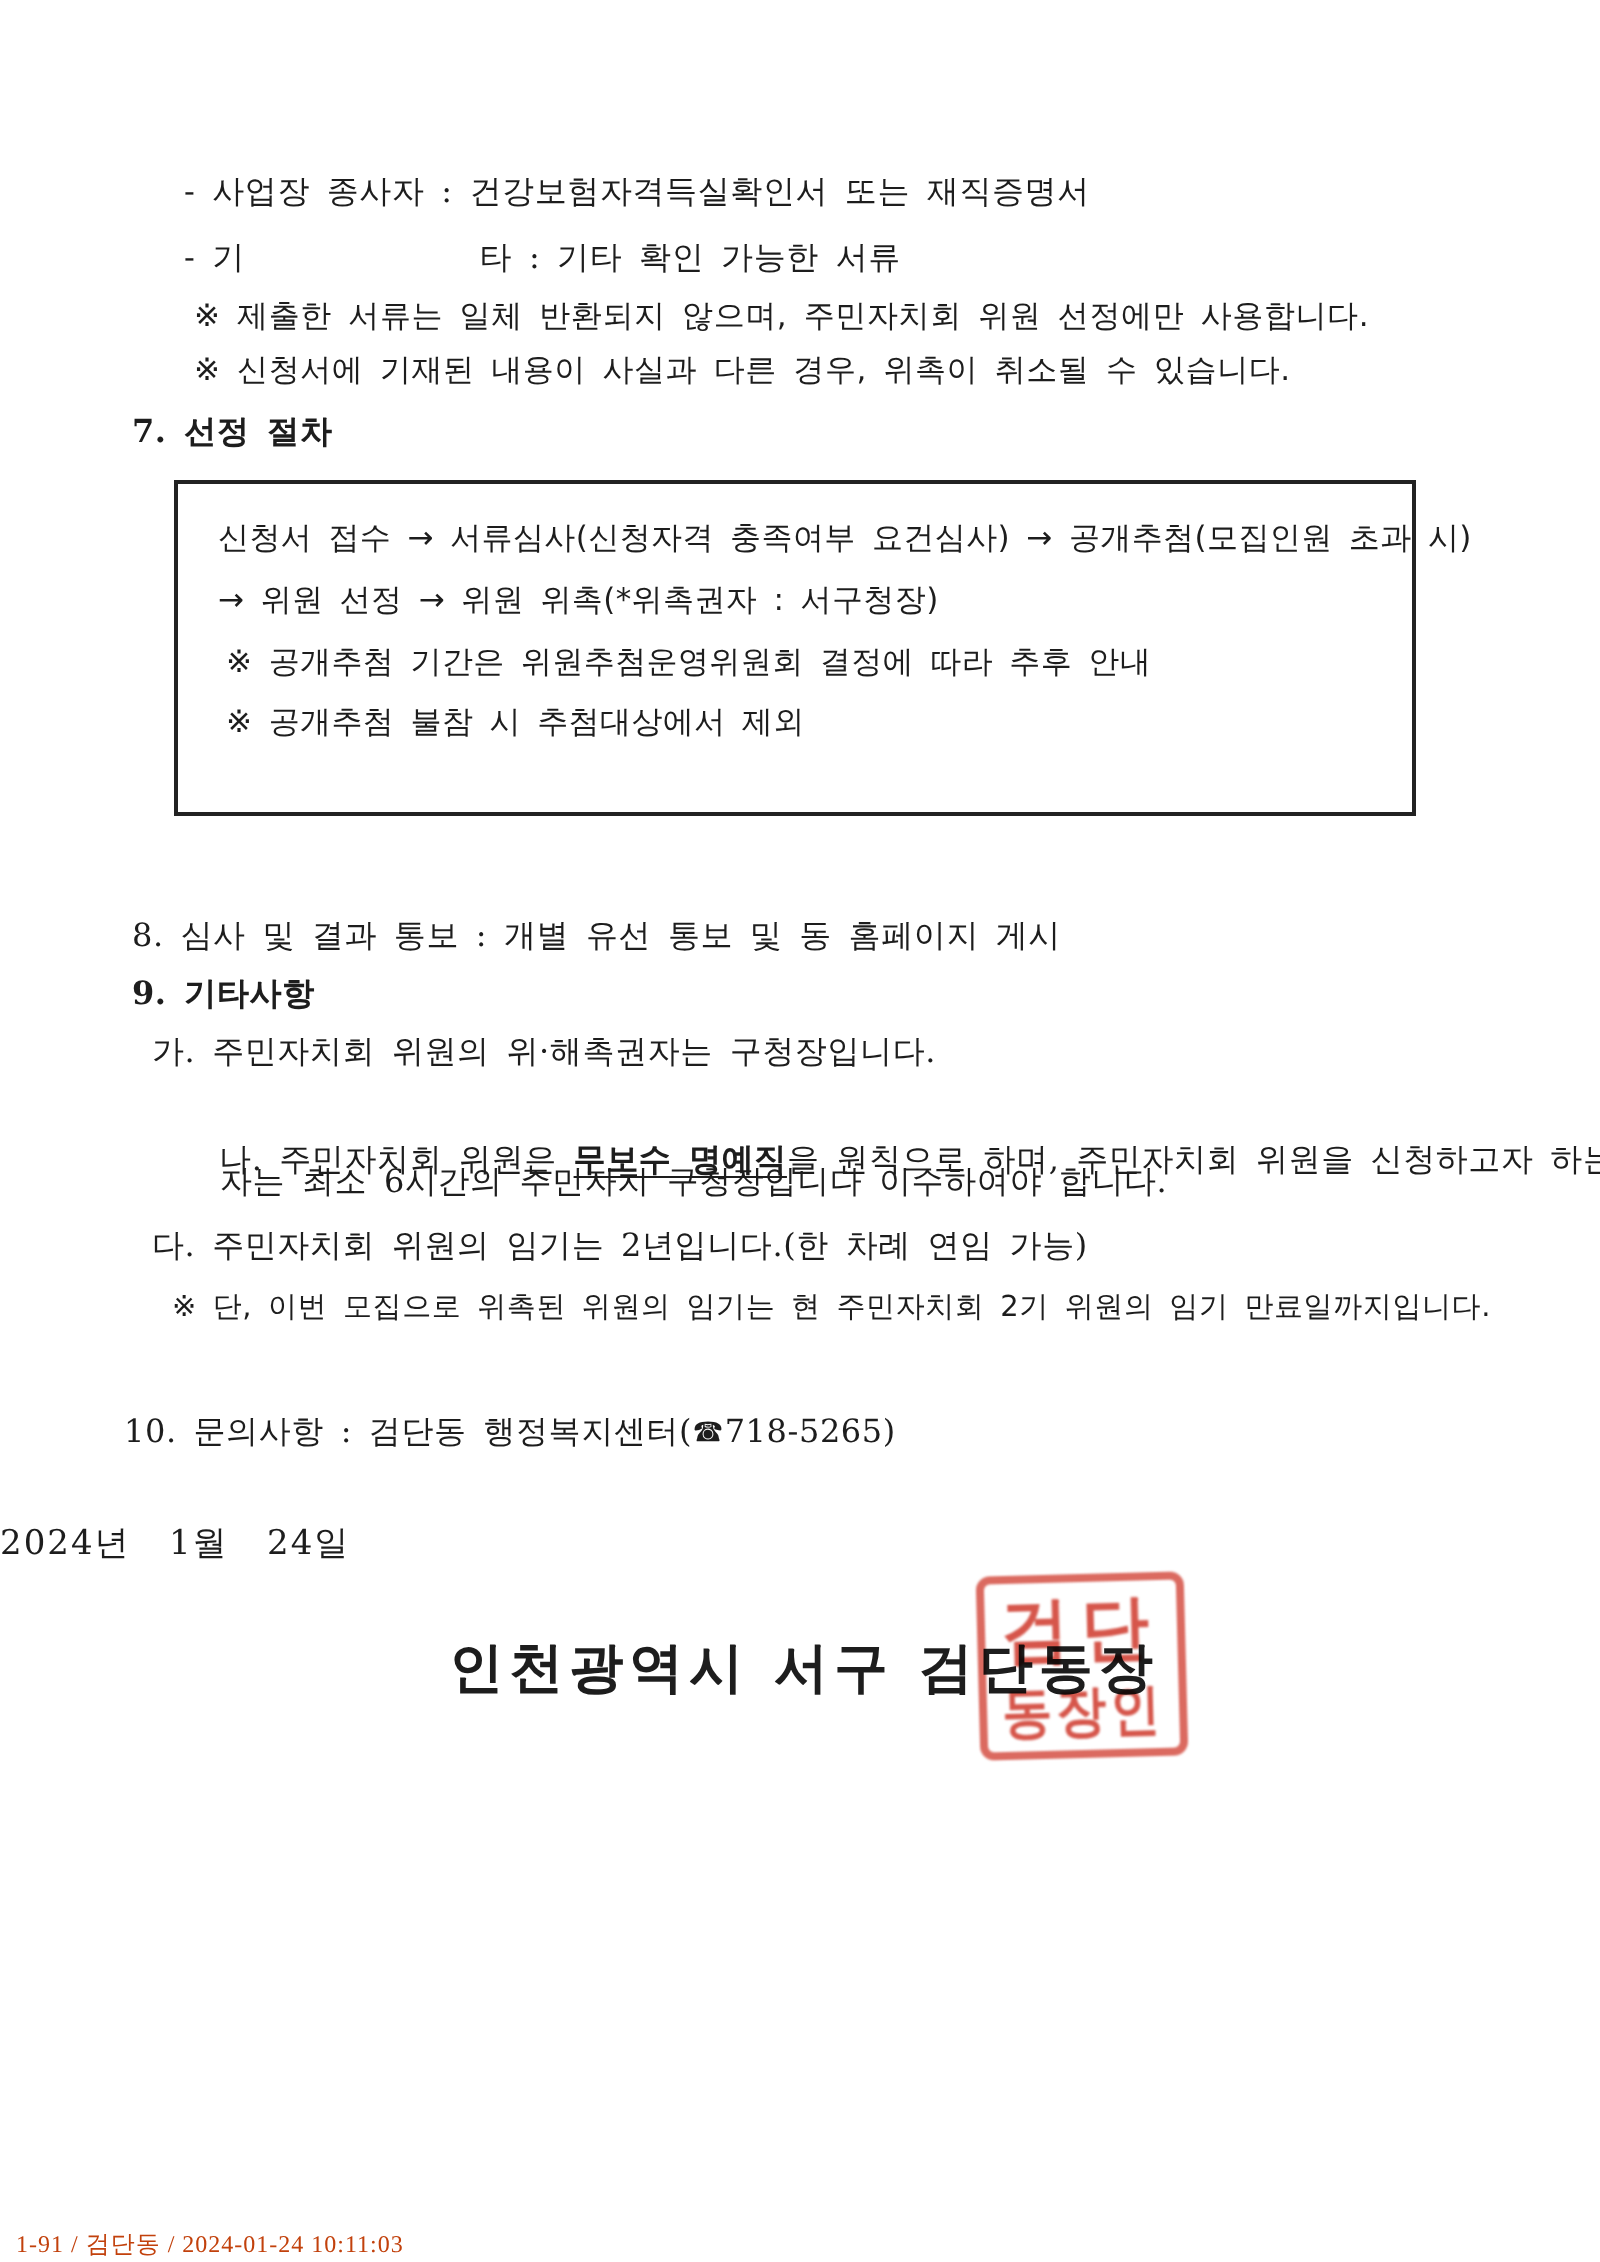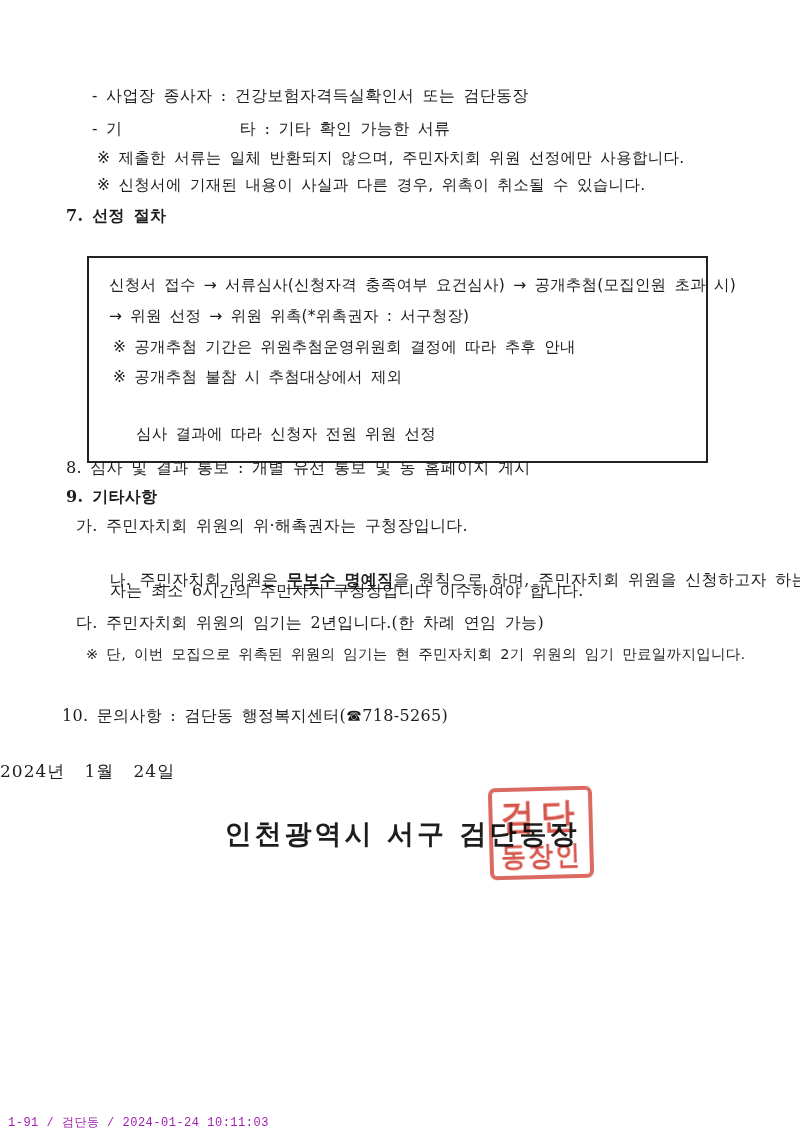--- a/index.html
+++ b/index.html
@@ -22,23 +22,23 @@
     word-spacing: 3px;
   }
   .sans {
     font-family: "DejaVu Sans", "Liberation Sans", sans-serif;
     font-size: 15.5px;
   }
   .heading { font-weight: bold; }
   .procedure-box {
     position: absolute;
     left: 87px;
-    top: 256px;
+    top: 240px;
     width: 621px;
-    height: 207px;
+    height: 168px;
     border: 2px solid #222222;
     box-sizing: border-box;
   }
   .box-ln {
     position: absolute;
     white-space: pre;
     font-size: 15.5px;
     letter-spacing: 0.2px;
     word-spacing: 3px;
     font-family: "DejaVu Sans", "Liberation Sans", sans-serif;
@@ -95,44 +95,43 @@
     line-height: 1;
     white-space: pre;
   }
   .seal-row.r1 { font-size: 34px; letter-spacing: 6px; transform: scaleY(1.05); }
   .seal-row.r2 { font-size: 25px; letter-spacing: 2px; transform: scaleY(1.1); }
   .footer {
     position: absolute;
     left: 8px;
     top: 1114px;
     font-size: 12px;
-    color: #a21caf;
-    font-family: Liberation Mono, monospace;
+    color: #c2410c;
+    font-family: Liberation Serif, serif;
     white-space: pre;
     letter-spacing: 0.5px;
   }
 </style>
 </head>
 <body>
 
 <div class="page">
 
-  <div class="ln" style="left:92px; top:86px;">- 사업장 종사자 : 건강보험자격득실확인서 또는 검단동장</div>
+  <div class="ln" style="left:92px; top:86px;">- 사업장 종사자 : 건강보험자격득실확인서 또는 재직증명서</div>
   <div class="ln" style="left:92px; top:119px;">- 기              타 : 기타 확인 가능한 서류</div>
   <div class="ln sans" style="left:97px; top:149px;">※ 제출한 서류는 일체 반환되지 않으며, 주민자치회 위원 선정에만 사용합니다.</div>
   <div class="ln sans" style="left:97px; top:176px;">※ 신청서에 기재된 내용이 사실과 다른 경우, 위촉이 취소될 수 있습니다.</div>
 
   <div class="ln heading" style="left:66px; top:206px;">7. 선정 절차</div>
 
   <div class="procedure-box">
     <div class="box-ln" style="left:20px; top:17px;">신청서 접수 → 서류심사(신청자격 충족여부 요건심사) → 공개추첨(모집인원 초과 시)</div>
     <div class="box-ln" style="left:20px; top:48px;">→ 위원 선정 → 위원 위촉(*위촉권자 : 서구청장)</div>
     <div class="box-ln" style="left:24px; top:79px;">※ 공개추첨 기간은 위원추첨운영위원회 결정에 따라 추후 안내</div>
     <div class="box-ln" style="left:24px; top:109px;">※ 공개추첨 불참 시 추첨대상에서 제외</div>
-    <div class="box-ln" style="left:47px; top:166px;">심사 결과에 따라 신청자 전원 위원 선정</div>
   </div>
 
   <div class="ln" style="left:66px; top:458px;">8. 심사 및 결과 통보 : 개별 유선 통보 및 동 홈페이지 게시</div>
 
   <div class="ln heading" style="left:66px; top:487px;">9. 기타사항</div>
   <div class="ln" style="left:76px; top:516px;">가. 주민자치회 위원의 위·해촉권자는 구청장입니다.</div>
   <div class="ln" style="left:76px; top:551px;">
     <span>나. 주민자치회 위원은 </span><span class="underline-bold">무보수 명예직</span><span>을 원칙으로 하며, 주민자치회 위원을 신청하고자 하는</span>
   </div>
   <div class="ln" style="left:110px; top:581px;">자는 최소 6시간의 주민자치 구청장입니다 이수하여야 합니다.</div>

